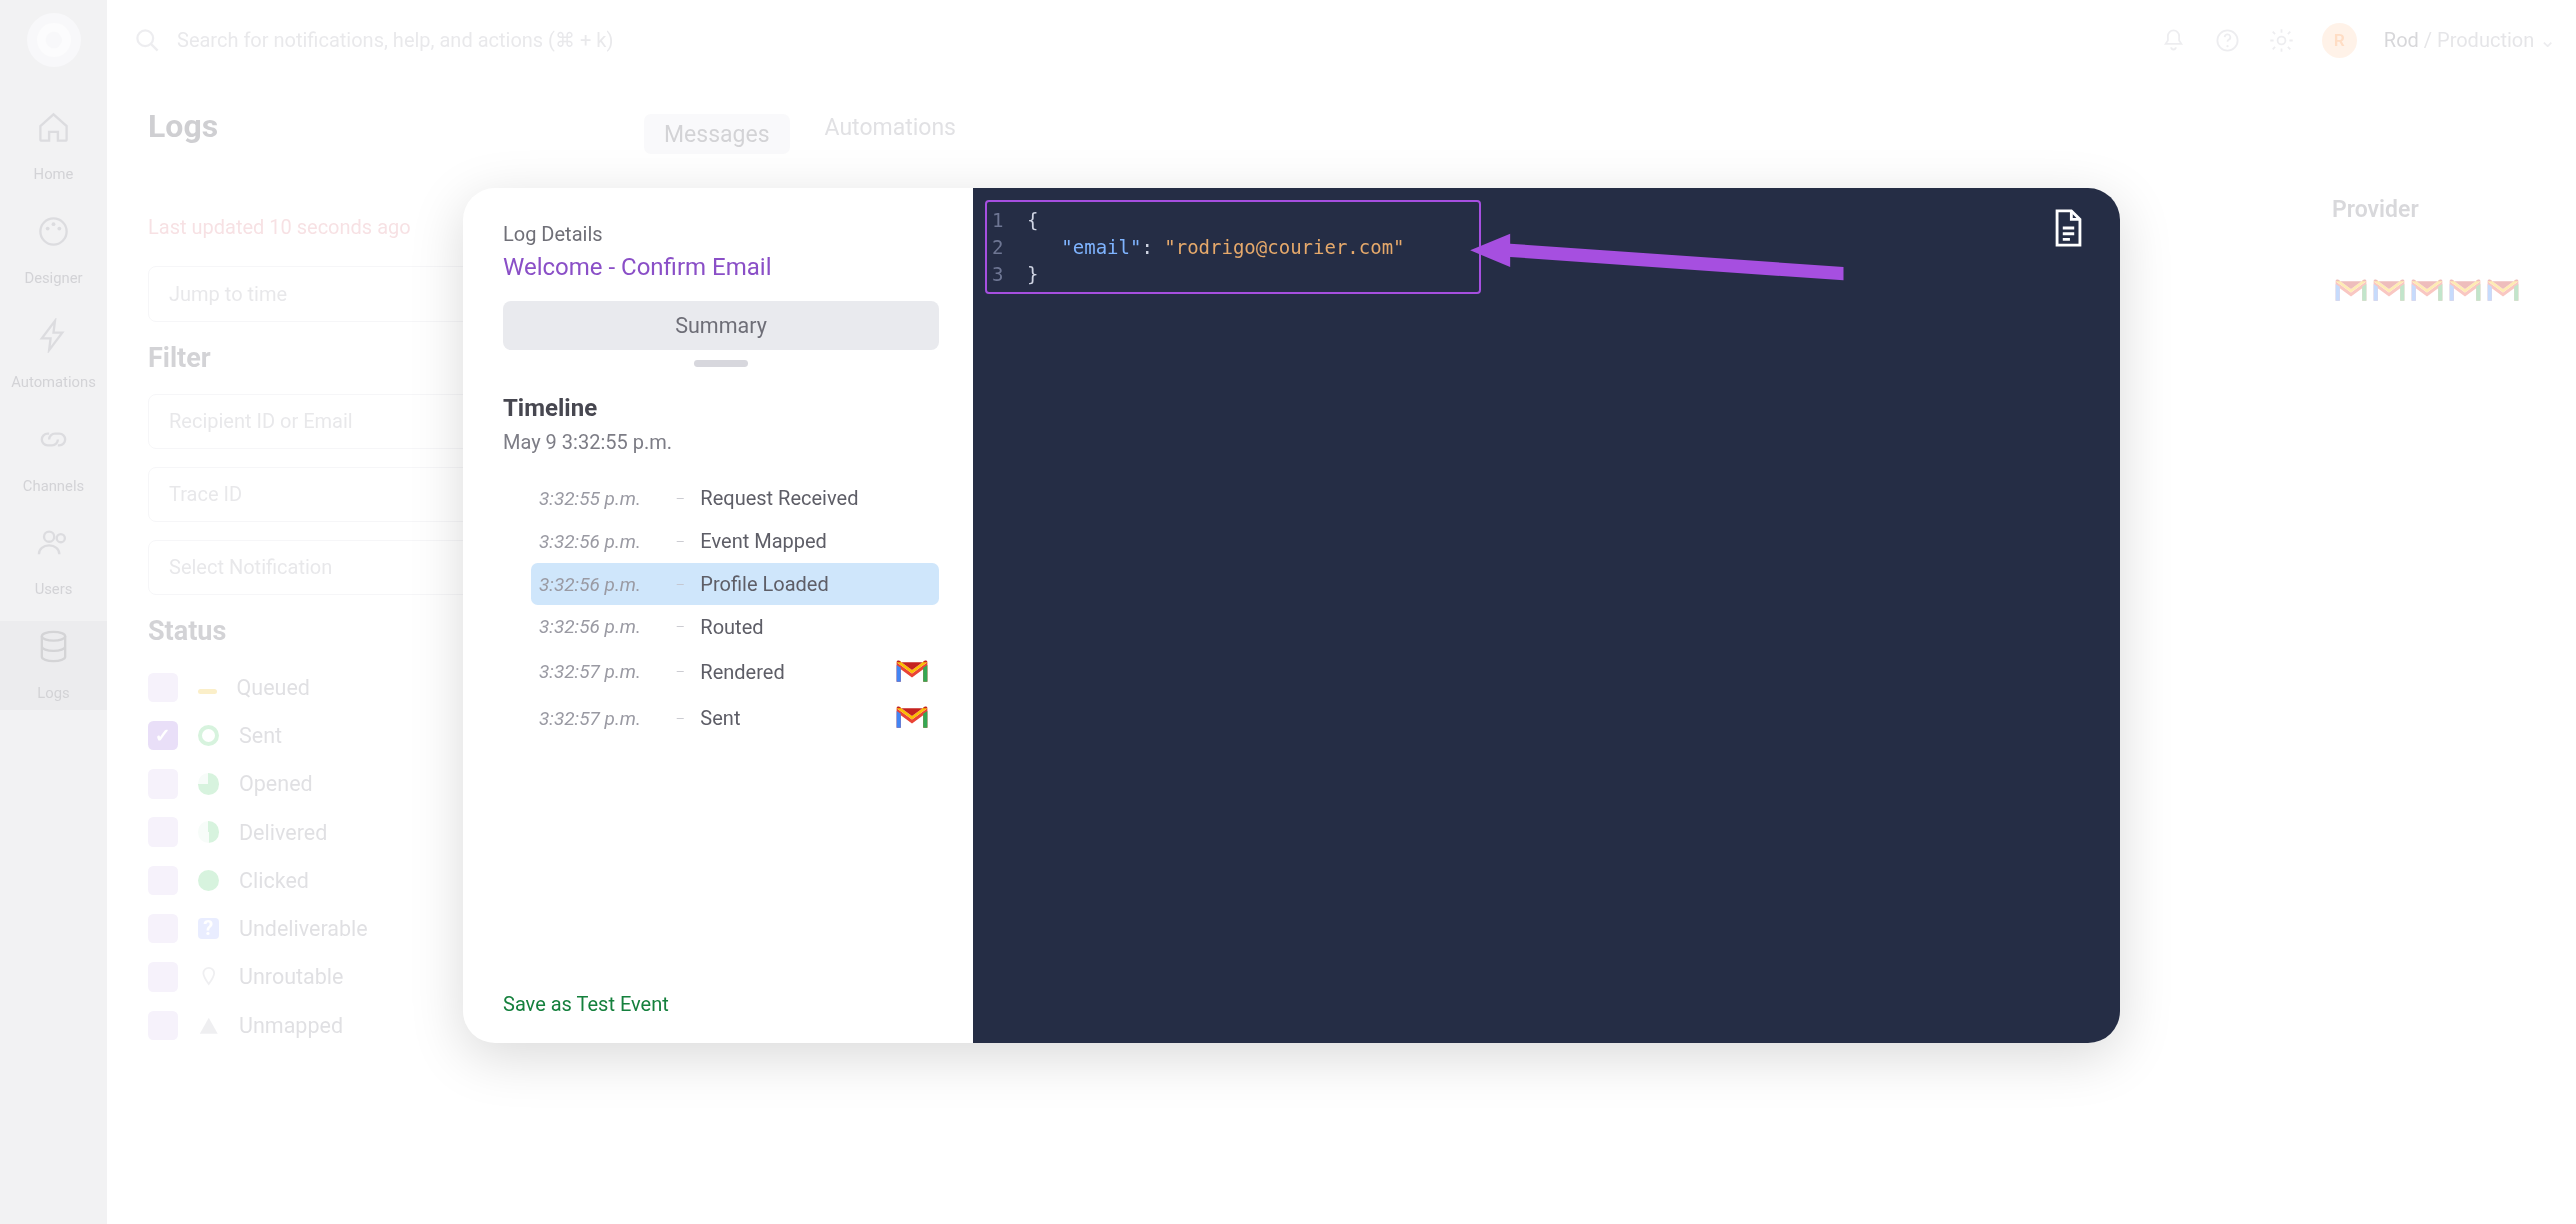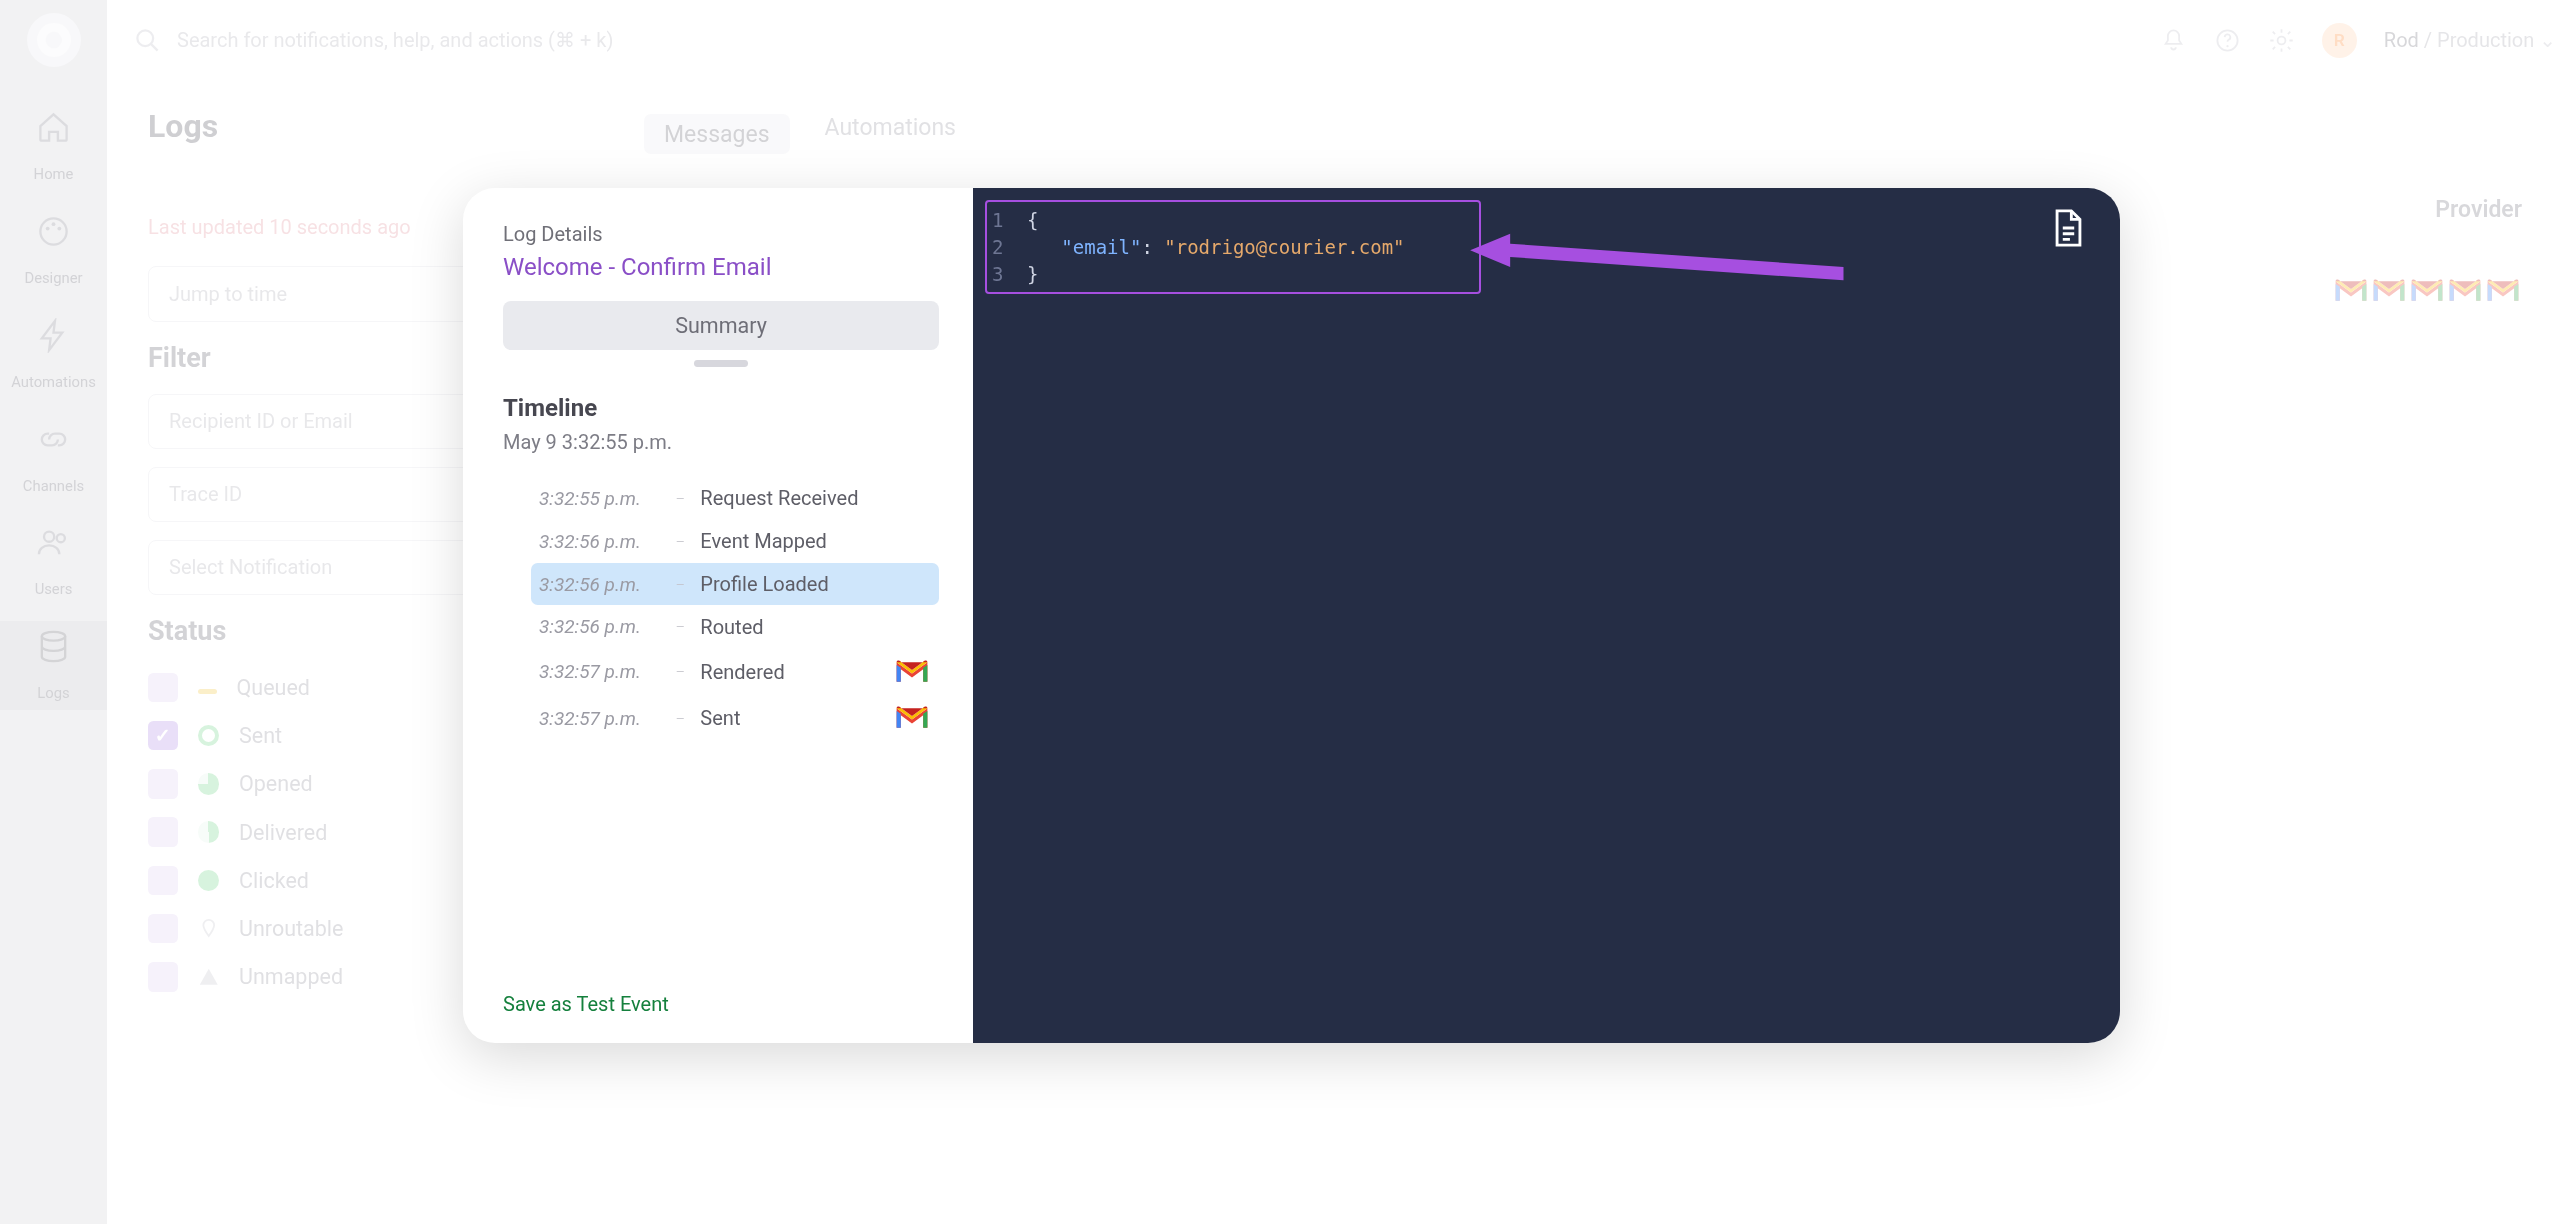--- a/index.html
+++ b/index.html
@@ -128,21 +128,21 @@
   color:#fff; font-size:19px; font-weight:700;
 }
 .status-dot {
   width:21.5px;height:21.5px;border-radius:50%;
 }
 .status-label { font-size:21.5px; color:#9797a1; }
 
 
 .provider-col {
   position:absolute; right:54px; top:196px;
-  text-align:right;
+  text-align:left;
   z-index:1;
 }
 .provider-col .hdr { font-size:23px; font-weight:600; color:#7d7d87; margin-bottom:54px; }
 .gmail-icon { width:38px; height:28px; display:block; margin-left:auto; margin-bottom:75px; }
 
 
 .modal {
   position:absolute;
   left:463px; top:188px;
   width:1657px; height:855px;
@@ -356,20 +356,27 @@
       </div>
       <div class="status-row">
         <div class="status-check"></div>
         <div class="status-dot" style="background: conic-gradient(rgb(123, 216, 143) 0deg, rgb(123, 216, 143) 50%, rgb(228, 245, 234) 50%, rgb(228, 245, 234) 100%);"></div>
         <div class="status-label">Delivered</div>
       </div>
       <div class="status-row">
         <div class="status-check"></div>
         <div class="status-dot" style="background: rgb(123, 216, 143);"></div>
         <div class="status-label">Clicked</div>
+      </div>
+      <div class="status-row">
+        <div class="status-check"></div>
+        <div class="status-dot" style="border-radius: 4px; background: rgb(181, 194, 255);">
+          <span style="color:#fff;font-weight:700;display:block;text-align:center;line-height:21.5px;">?</span>
+        </div>
+        <div class="status-label">Undeliverable</div>
       </div>
       <div class="status-row">
         <div class="status-check"></div>
         <div class="status-dot" style="background: none;"><svg width="21.5" height="21.5" viewBox="0 0 24 24">
             <path d="M12 2a6 6 0 0 0-6 6c0 4 6 12 6 12s6-8 6-12a6 6 0 0 0-6-6z" fill="none" stroke="#c9c9d0" stroke-width="2"></path>
           </svg></div>
         <div class="status-label">Unroutable</div>
       </div>
       <div class="status-row">
         <div class="status-check"></div>

